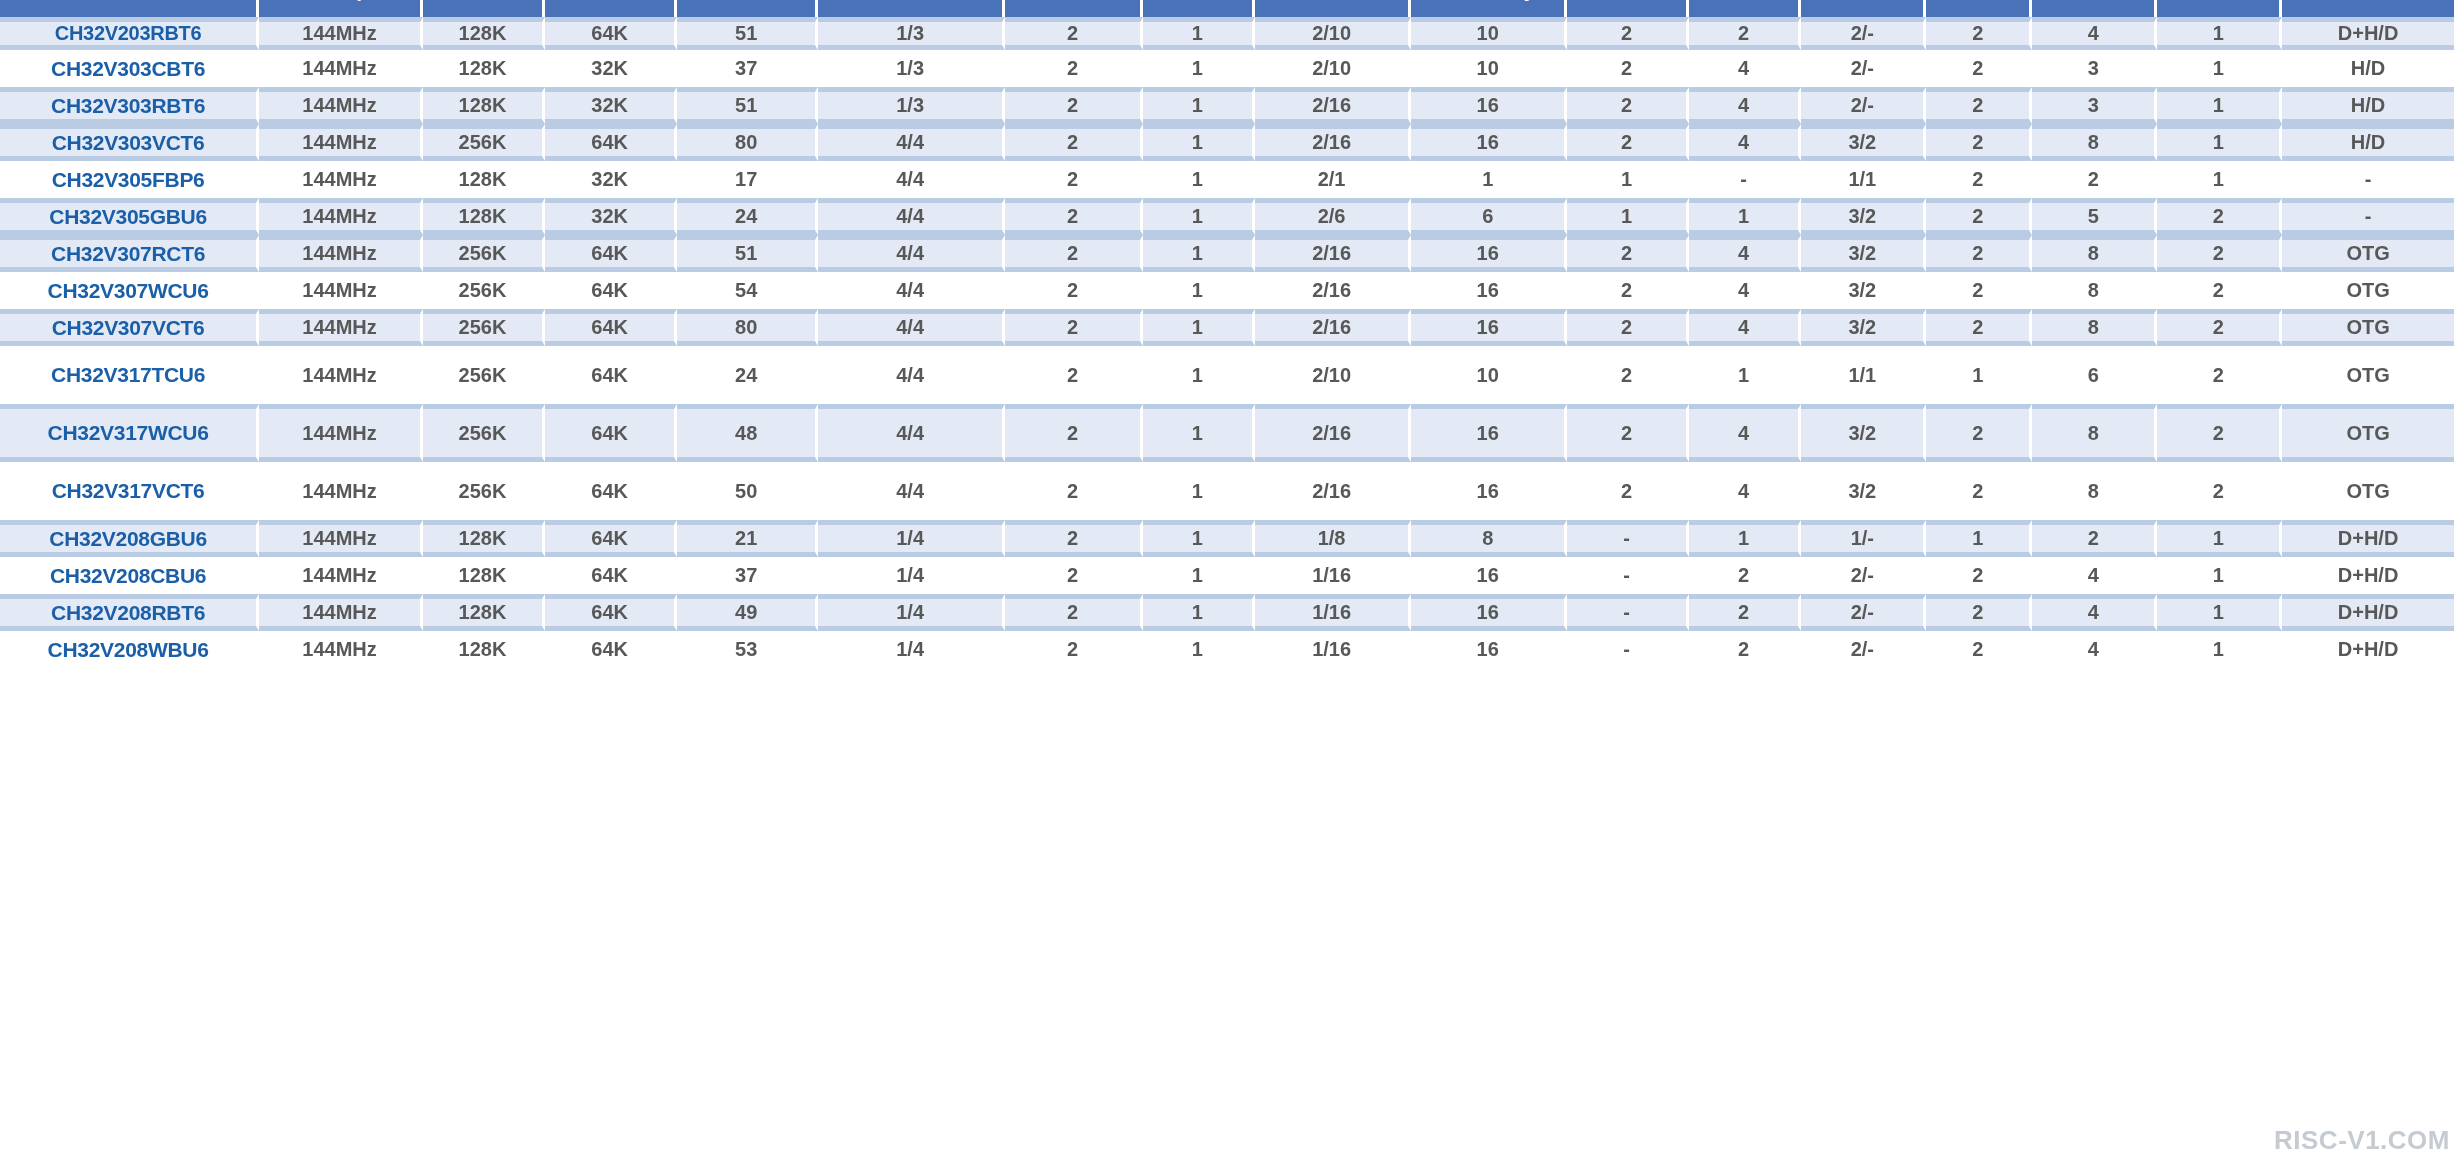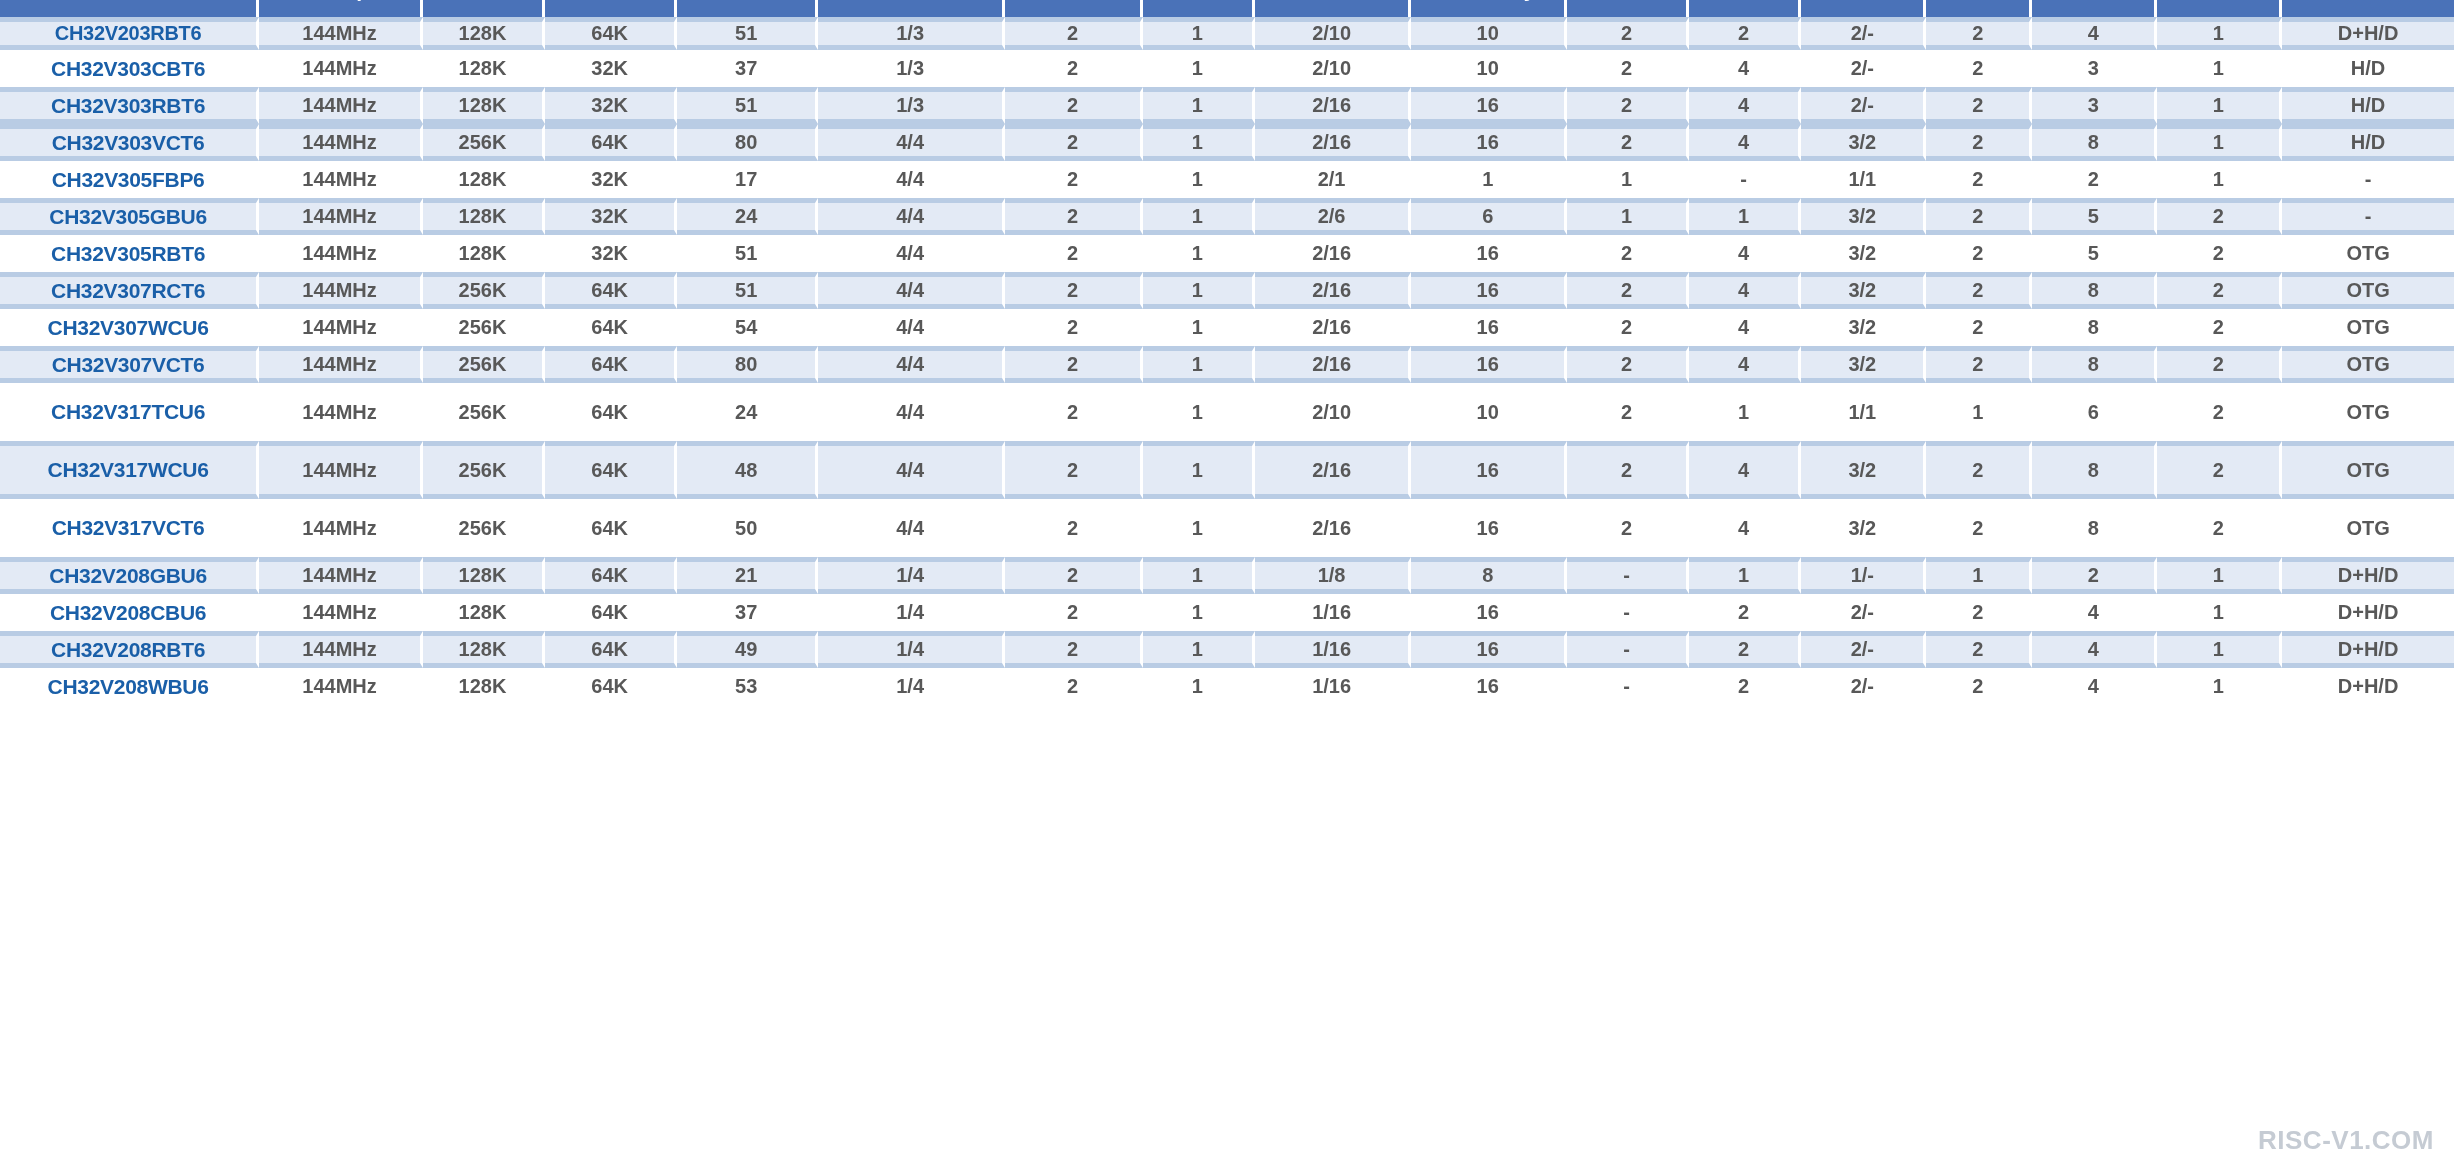--- a/index.html
+++ b/index.html
@@ -87,21 +87,21 @@
   
   tr.clipped td {
     height: 20px;
     font-size: 20px;
     margin-left: 22px;
   }
 
   
   .watermark {
     position: absolute;
-    right: 20px;
+    right: 4px;
     bottom: 6px;
     font-size: 26px;
     font-weight: bold;
     font-family: "Liberation Sans", sans-serif;
     color: rgba(150,160,175,0.55);
     text-shadow: 1px 1px 0 rgba(255,255,255,0.85);
     letter-spacing: 0.5px;
     pointer-events: none;
     user-select: none;
   }
@@ -260,39 +260,20 @@
           <td>2/6</td>
           <td>6</td>
           <td>1</td>
           <td>1</td>
           <td>3/2</td>
           <td>2</td>
           <td>5</td>
           <td>2</td>
           <td>-</td>
         </tr>
-        <tr class="plain h-normal">
-          <td class="part">CH32V305RBT6</td>
-          <td>144MHz</td>
-          <td>128K</td>
-          <td>32K</td>
-          <td>51</td>
-          <td>4/4</td>
-          <td>2</td>
-          <td>1</td>
-          <td>2/16</td>
-          <td>16</td>
-          <td>2</td>
-          <td>4</td>
-          <td>3/2</td>
-          <td>2</td>
-          <td>5</td>
-          <td>2</td>
-          <td>OTG</td>
-        </tr>
         <tr class="shade h-normal">
           <td class="part">CH32V307RCT6</td>
           <td>144MHz</td>
           <td>256K</td>
           <td>64K</td>
           <td>51</td>
           <td>4/4</td>
           <td>2</td>
           <td>1</td>
           <td>2/16</td>

